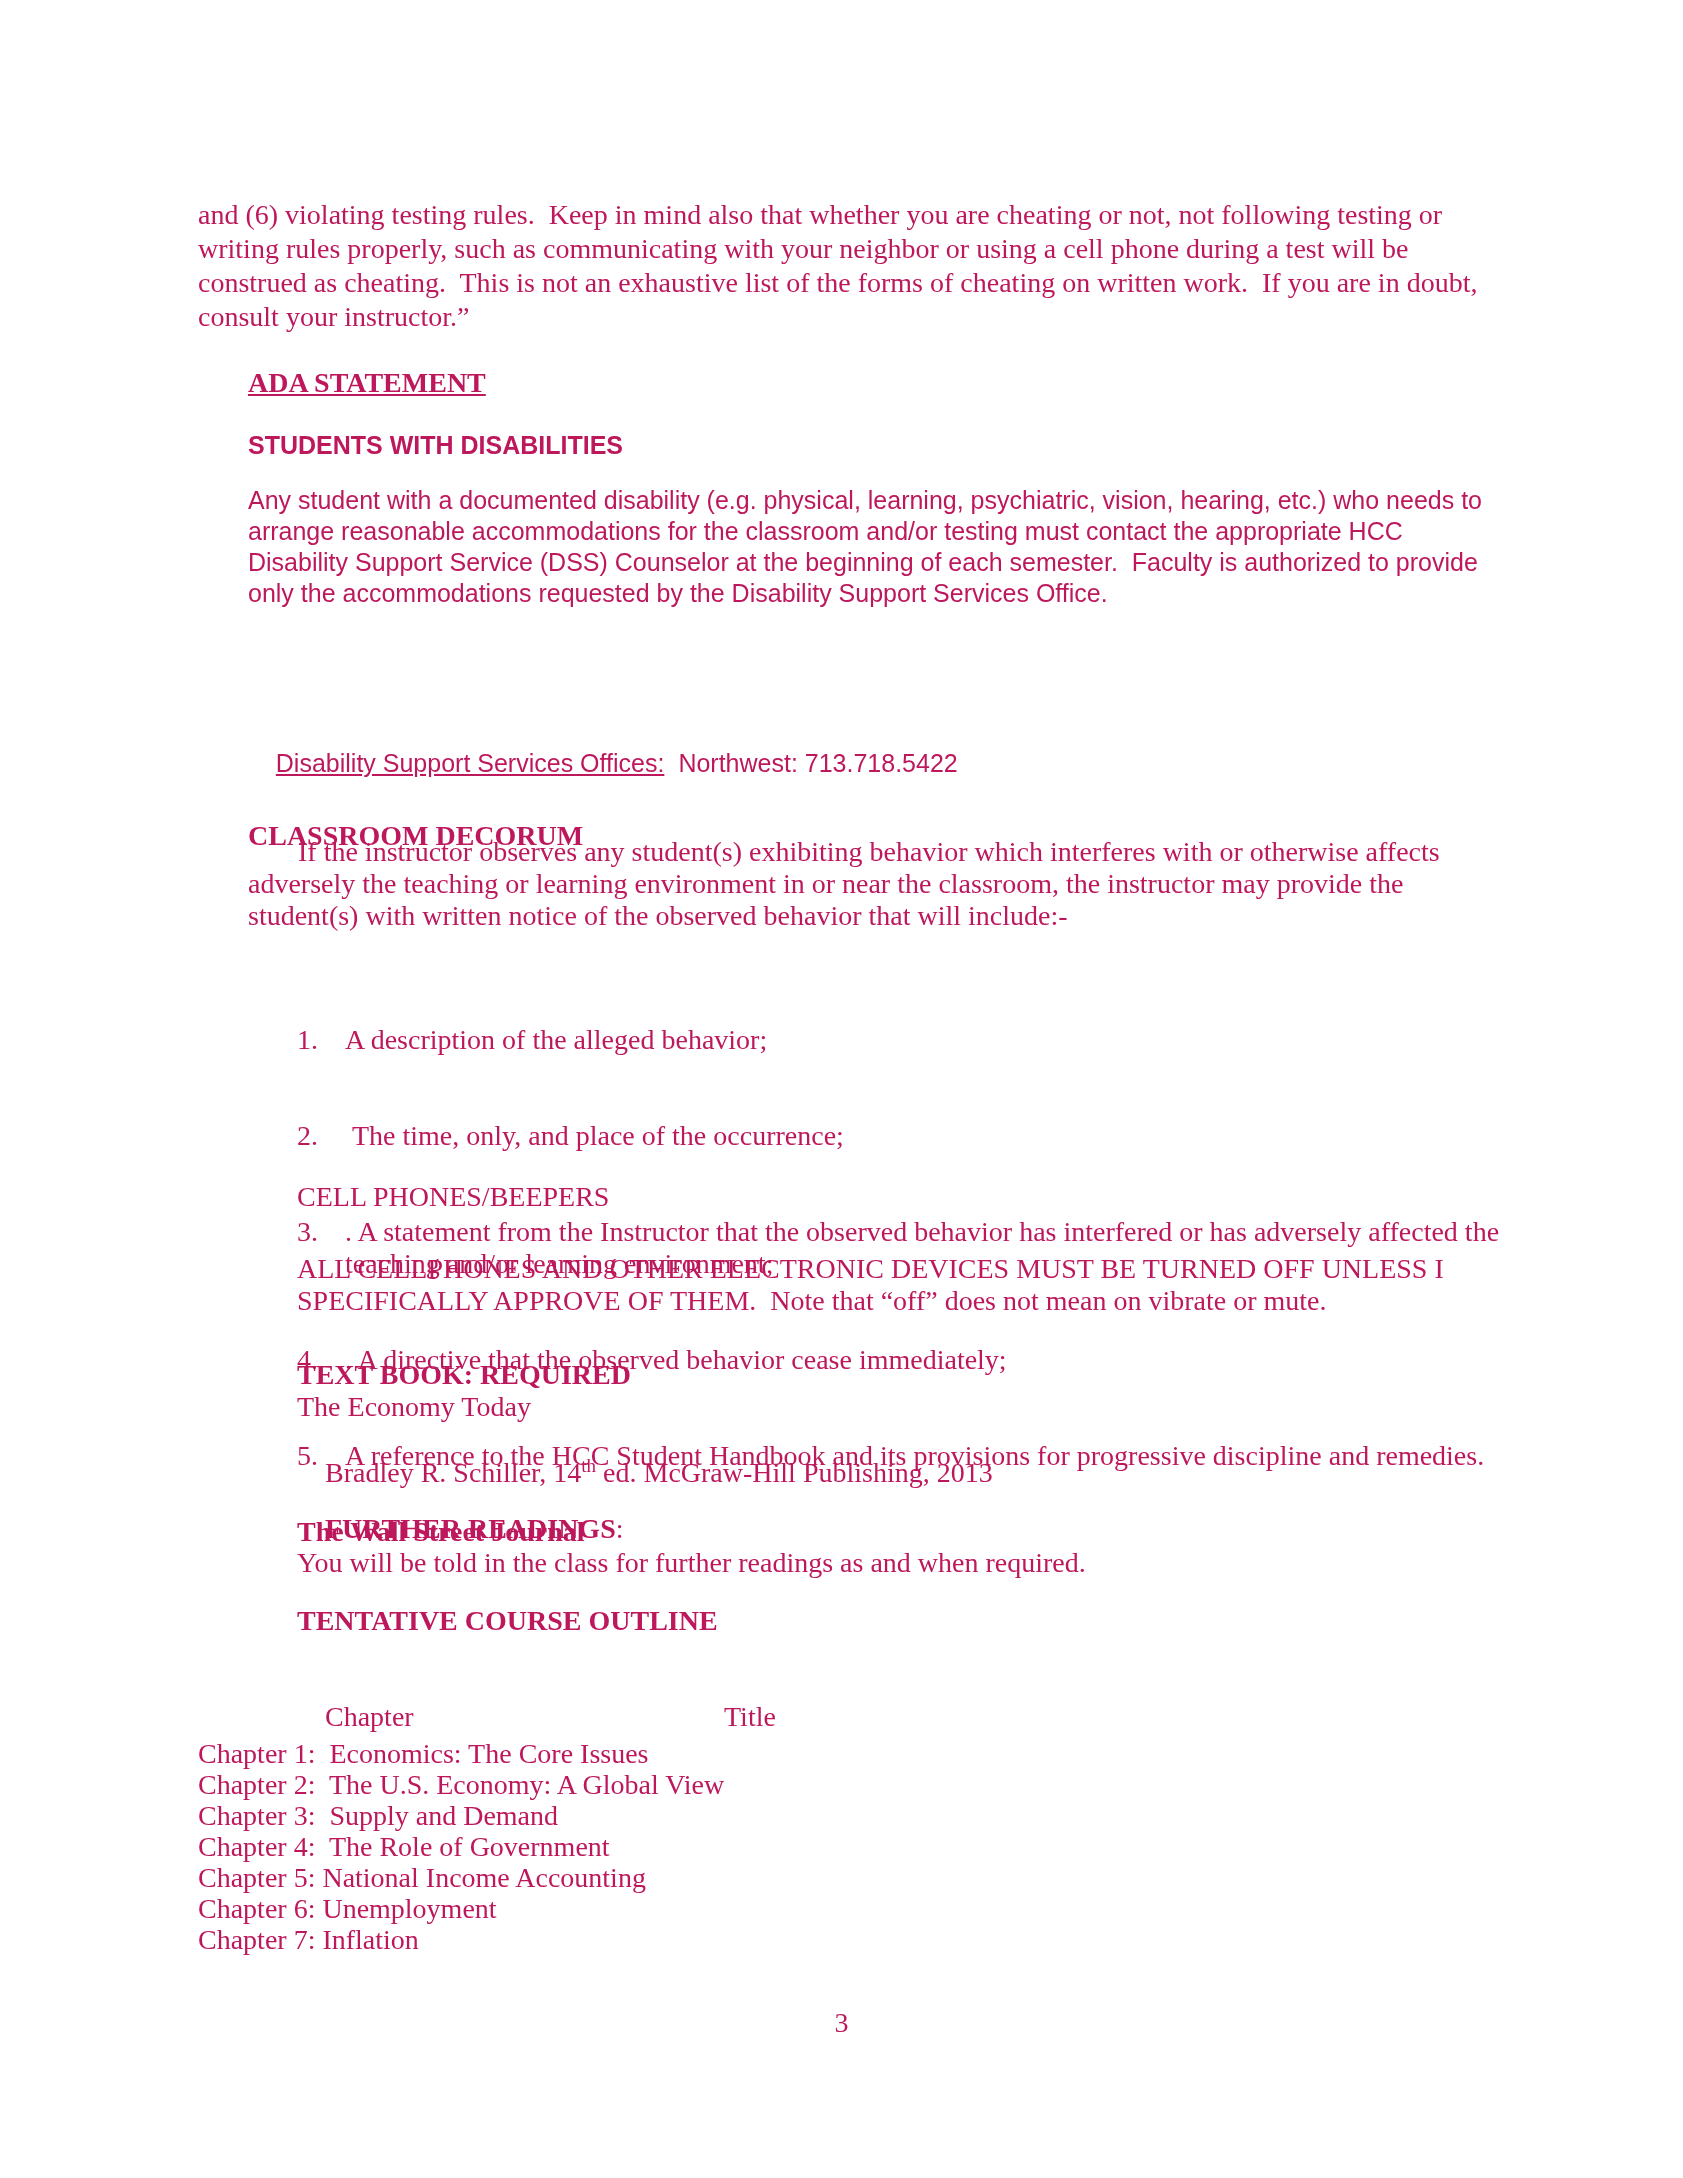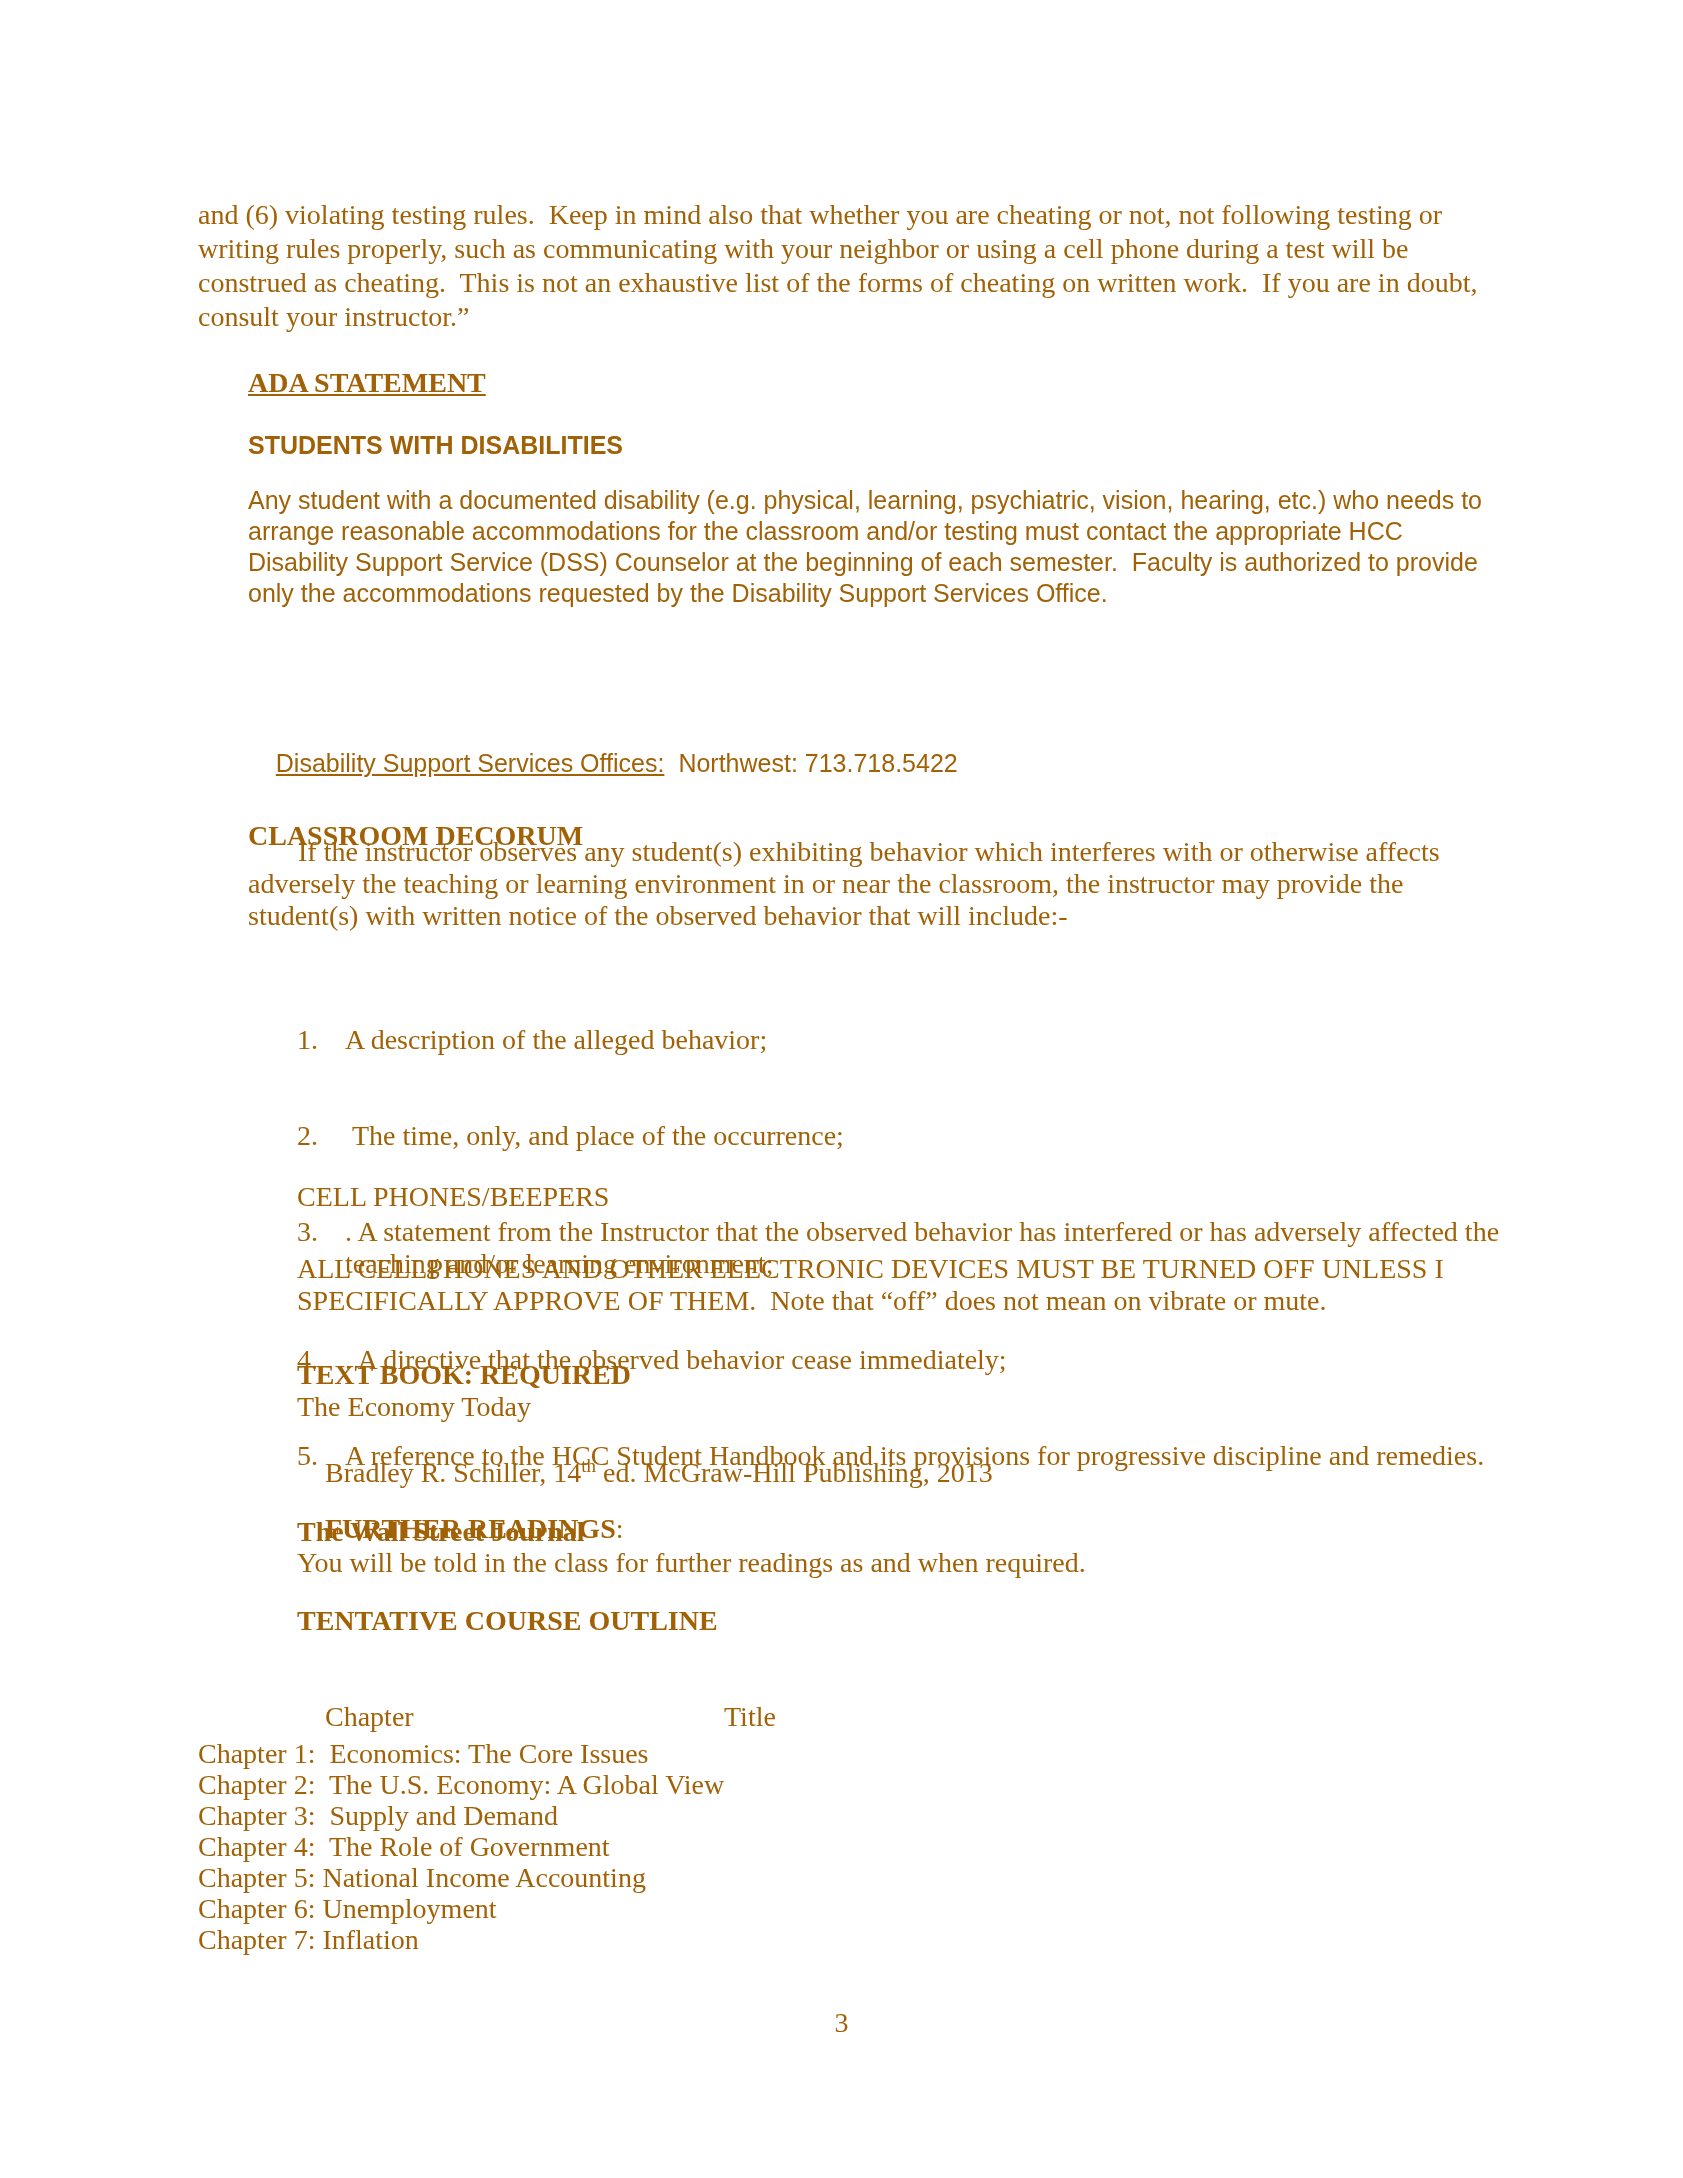--- a/index.html
+++ b/index.html
@@ -1,21 +1,21 @@
 <!DOCTYPE html>
 <html><head>
 <meta charset="utf-8">
 <style>
   html,body{margin:0;padding:0;background:#e8e8e8;}
   #page{
     position:relative;
     width:1683px;height:2178px;
     background:#ffffff;
     font-family:"Liberation Serif","DejaVu Serif",serif;
-    color:#a16207;
+    color:#be185d;
     overflow:hidden;
   }
   .abs{position:absolute;white-space:pre-wrap;}
   .serif{font-family:"Liberation Serif","DejaVu Serif",serif;font-size:28px;line-height:33px;}
   .sans{font-family:"Liberation Sans","DejaVu Sans",sans-serif;font-size:25px;line-height:31px;}
   .b{font-weight:bold;}
   .u{text-decoration:underline;}
   .lh34{line-height:34px;}
   .lh32{line-height:32px;}
   .lh315{line-height:31px;}

